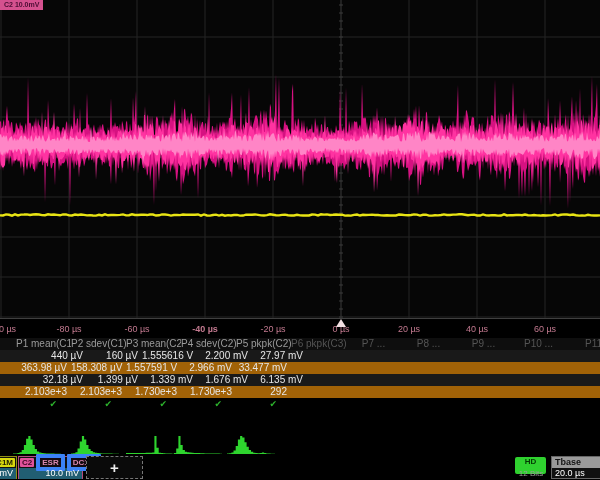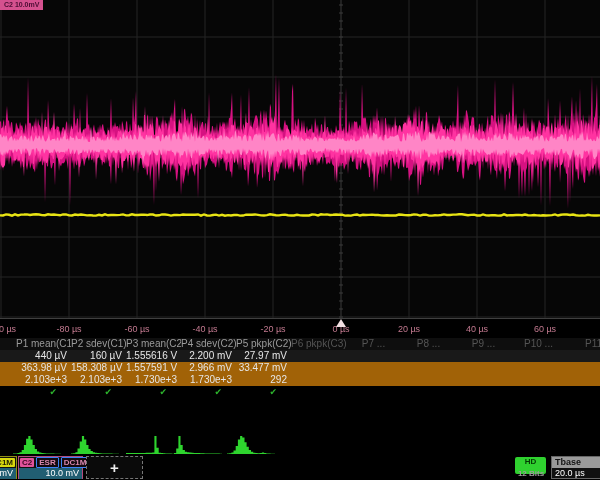--- a/index.html
+++ b/index.html
@@ -14,48 +14,48 @@
   
   .time-axis{position:absolute;left:0;top:319px;width:600px;height:19px;overflow:hidden;}
   .time-label{position:absolute;top:5px;transform:translateX(-50%);font-size:9px;color:#c2798f;white-space:nowrap;}
   .trig-marker{position:absolute;top:0;width:0;height:0;transform:translateX(-50%);
                border-left:5px solid transparent;border-right:5px solid transparent;
                border-bottom:8px solid #f2dfe2;}
   
   .ptable{position:absolute;left:0;top:338px;width:600px;overflow:hidden;font-size:10px;}
   .prow{display:grid;grid-template-columns:16px repeat(11,55px);height:12px;line-height:12px;align-items:center;}
   .prow.head{background:#0e0e0e;}
-  .prow.odd{background:#191919;}
+  .prow.odd{background:#191919;padding-left:16px;}
   .prow.even{background:#a16207;}
   .phcell{text-align:center;color:#9b9b9b;white-space:nowrap;overflow:hidden;}
   .phcell.dim{color:#555555;}
   .pvcell{text-align:right;padding-right:4px;color:#e6e6e6;white-space:nowrap;}
   .pccell{text-align:right;padding-right:14px;color:#2db52d;font-size:9px;}
   .prow.status{background:#000;}
   
   .histicons{position:absolute;left:0;top:432px;width:600px;height:24px;}
   .histicons svg{position:absolute;top:1px;}
   
   .bottom-bar{position:absolute;left:0;top:456px;width:600px;height:24px;background:#000;}
   .descbox{position:absolute;top:0;height:23px;border:1px solid #666;background:#101010;box-sizing:border-box;}
   .descbox .toprow{display:flex;align-items:center;justify-content:flex-end;gap:2px;height:11px;padding:0 1px;}
   .descbox .valrow{height:11px;line-height:11px;background:#215e72;color:#fff;font-size:9px;
                    text-align:right;padding-right:3px;}
   .badge{font-size:8px;font-weight:bold;line-height:9px;padding:0 2px;border-radius:1px;white-space:nowrap;}
   .badge.fill-yellow{background:#d8d80e;color:#201f00;}
   .badge.fill-pink{background:#e0529a;color:#3c0722;}
-  .badge.line-pink{border:1px solid #3b82f6;color:#d887ae;background:#140a10;}
+  .badge.line-pink{border:4px solid #3b82f6;color:#d887ae;background:#140a10;}
   .c1-box{left:-60px;width:77px;border-color:#8f8f14;}
   .c2-box{left:18px;width:65px;border-color:#b34b7f;}
   .c2-box .toprow{justify-content:flex-start;}
   .add-box{position:absolute;left:86px;top:0;width:57px;height:23px;border:1px dashed #777;
            box-sizing:border-box;color:#eee;font-size:15px;font-weight:bold;text-align:center;line-height:21px;background:#0a0a0a;}
   .hd-badge{position:absolute;left:515px;top:1px;width:31px;height:17px;background:#2fd12f;color:#043804;
             font-size:8px;font-weight:bold;text-align:center;line-height:10px;border-radius:2px;}
-  .hd-sub{position:absolute;left:511px;top:13px;width:40px;font-size:8px;color:#9a9a9a;text-align:center;font-weight:bold;}
+  .hd-sub{position:absolute;left:511px;top:13px;width:40px;font-size:8px;color:#9a9a9a;text-align:center;}
   .tbase-box{position:absolute;left:551px;top:0;width:120px;height:23px;border:1px solid #666;
              box-sizing:border-box;background:#101010;}
   .tbase-box .toprow{height:11px;line-height:11px;background:#9a9a9a;color:#151515;font-size:9px;
                      font-weight:bold;padding-left:3px;}
   .tbase-box .valrow{height:11px;line-height:11px;color:#fff;font-size:9px;padding-left:3px;}
 </style>
 </head>
 <body>
 
 <div class="screen">
@@ -171,21 +171,21 @@
         <polyline points="0,215.41438565775752 3,215.4602370581124 6,214.37617092272268 9,214.79191604428925 12,215.69796105413698 15,214.41153000430205 18,215.4599837624468 21,214.61366282370872 24,214.55029636980035 27,214.33561581647956 30,215.00205054818653 33,214.55693176742642 36,214.30412933486514 39,214.5387982745655 42,215.1120788055472 45,215.2131760959979 48,214.34092509075998 51,214.74825944928452 54,214.55754345082678 57,214.90050696465187 60,215.28407079903408 63,214.45222412329167 66,214.3989146073349 69,215.41287568905392 72,215.43303376846015 75,214.57815693169832 78,214.94688746407627 81,214.57904349830932 84,214.8279842291493 87,215.37770039155149 90,215.10143219418825 93,215.4451514236629 96,215.6414190260228 99,214.75467013916932 102,215.43591712708584 105,214.30316671817565 108,215.29007091452368 111,215.0265306802001 114,214.82985468381085 117,215.12247582809067 120,214.85710560902953 123,214.42085764915683 126,215.40056187133305 129,215.2108537146356 132,214.30665874830447 135,214.97866578223184 138,214.97179087032563 141,214.75440297052265 144,214.6586960037239 147,215.06394269079902 150,214.56262697232887 153,214.566027982207 156,215.52506565805524 159,215.30513285179623 162,214.4374004221987 165,214.43609616281464 168,214.80968616576865 171,215.57036408744753 174,215.04528251849115 177,214.99960952023974 180,215.07794188600965 183,214.56731424289757 186,214.81072877440602 189,214.59429692933335 192,214.7340098568704 195,214.6818740482442 198,214.4600263305474 201,215.63188901296817 204,214.46713036340662 207,215.49163852827624 210,215.59764038105496 213,214.95879796496592 216,214.61138395285235 219,215.5408390758559 222,214.73300200239754 225,215.68480711854062 228,215.17528910073452 231,215.53192289429717 234,215.04775400930083 237,214.8782712733373 240,215.5864831002429 243,215.53768787970768 246,214.65740386494434 249,214.72447045249865 252,214.75997854964808 255,214.43577830400318 258,214.88556528976187 261,215.3502874692902 264,215.48474762788973 267,215.07729862169361 270,214.31733254268767 273,214.76429933132604 276,215.21124486229382 279,215.34284174679777 282,214.912913713092 285,214.61357811833733 288,215.22561796759254 291,215.4726928447373 294,215.464583050739 297,214.71211591809987 300,215.38733557523227 303,215.43326641307212 306,215.56132318270392 309,215.4395632463973 312,214.4864755623974 315,214.64064188413323 318,215.38260481990875 321,214.3231770571787 324,214.66678876355292 327,214.38803028101103 330,214.9245349685196 333,214.8136546659749 336,214.5344885277096 339,214.69798992658033 342,214.65857489220798 345,215.634234910924 348,215.40796803431584 351,215.60005800551735 354,214.85140379783698 357,214.51029903432354 360,215.51650866903364 363,214.81572634242474 366,214.93934307130985 369,214.90445118420757 372,214.6327451006975 375,214.9289354566019 378,215.03550842995756 381,215.34980620006098 384,215.48738163402305 387,215.23264492196031 390,215.49849349223078 393,215.32904169503598 396,215.4943370079156 399,214.5815308142919 402,214.79821758582256 405,215.15377255007624 408,215.204867788963 411,214.95111482283102 414,214.38568726619707 417,214.60074858362788 420,215.5509991126135 423,214.74785428456963 426,214.68759407098406 429,215.65889643249102 432,215.61545521258375 435,215.27313359566034 438,215.38920578737742 441,215.01557244667782 444,214.3770200137049 447,214.98510434846395 450,215.00992044555022 453,214.63473785500975 456,214.6245165577624 459,214.3129321550019 462,214.30691121667624 465,214.77364426068962 468,215.2218760034535 471,214.89584072423168 474,214.7001948781777 477,215.46665063700638 480,215.52304764455184 483,214.40114463982172 486,215.41444725594482 489,215.5516632551793 492,215.10290835238993 495,215.28758361060173 498,215.64454387491568 501,215.5181992922444 504,214.36624962543138 507,215.44943352071567 510,215.12172732078471 513,215.2586178190075 516,215.07210631757044 519,214.86270294520074 522,215.23062478187495 525,214.48738224385306 528,215.21848583868706 531,215.37453839918598 534,215.02800475745462 537,215.41562543646432 540,215.57089236509054 543,215.26715830257163 546,215.4887201530859 549,215.4162406568881 552,215.10494214836507 555,214.43990375273862 558,215.5163809463382 561,214.73004647851923 564,214.39757953565567 567,214.4581294953823 570,214.9827339403797 573,214.56283783316613 576,215.20120554948227 579,215.65199568411336 582,215.43977077784947 585,215.63206570115872 588,214.77587053156458 591,215.3267541855108 594,215.5272856238298 597,215.5386581017636 600,215.40524649508296" fill="none" stroke="#e8e414" stroke-width="2.4"></polyline>
       </svg>
     <div class="overlay-badge">C2 10.0mV</div>
   </div>
 
   <div class="time-axis">
     <div id="time-labels">
         <span class="time-label" style="left: 1px;">-100 µs</span>
         <span class="time-label" style="left: 69px;">-80 µs</span>
         <span class="time-label" style="left: 137px;">-60 µs</span>
-        <span class="time-label" style="left: 205px;">-40 µs</span>
+        <span class="time-label" style="left: 205px; font-weight: bold;">-40 µs</span>
         <span class="time-label" style="left: 273px; text-align: center;">-20 µs</span>
         <span class="time-label" style="left: 341px;">0 µs</span>
         <span class="time-label" style="left: 409px;">20 µs</span>
         <span class="time-label" style="left: 477px;">40 µs</span>
         <span class="time-label" style="left: 545px;">60 µs</span>
       </div>
     <div class="trig-marker" id="trig-marker" style="left: 341px;"></div>
   </div>
 
   <div class="ptable" id="ptable">
@@ -224,20 +224,34 @@
         <span class="pvcell">1.557591 V</span>
         <span class="pvcell">2.966 mV</span>
         <span class="pvcell">33.477 mV</span>
         <span class="pvcell"></span>
         <span class="pvcell"></span>
         <span class="pvcell"></span>
         <span class="pvcell"></span>
         <span class="pvcell"></span>
         <span class="pvcell"></span>
       </div>
+      <div class="prow odd">
+        <span></span>
+        <span class="pvcell">32.18 µV</span>
+        <span class="pvcell">1.399 µV</span>
+        <span class="pvcell">1.339 mV</span>
+        <span class="pvcell">1.676 mV</span>
+        <span class="pvcell">6.135 mV</span>
+        <span class="pvcell"></span>
+        <span class="pvcell"></span>
+        <span class="pvcell"></span>
+        <span class="pvcell"></span>
+        <span class="pvcell"></span>
+        <span class="pvcell"></span>
+      </div>
       <div class="prow even">
         <span></span>
         <span class="pvcell">2.103e+3</span>
         <span class="pvcell">2.103e+3</span>
         <span class="pvcell">1.730e+3</span>
         <span class="pvcell">1.730e+3</span>
         <span class="pvcell">292</span>
         <span class="pvcell"></span>
         <span class="pvcell"></span>
         <span class="pvcell"></span>

